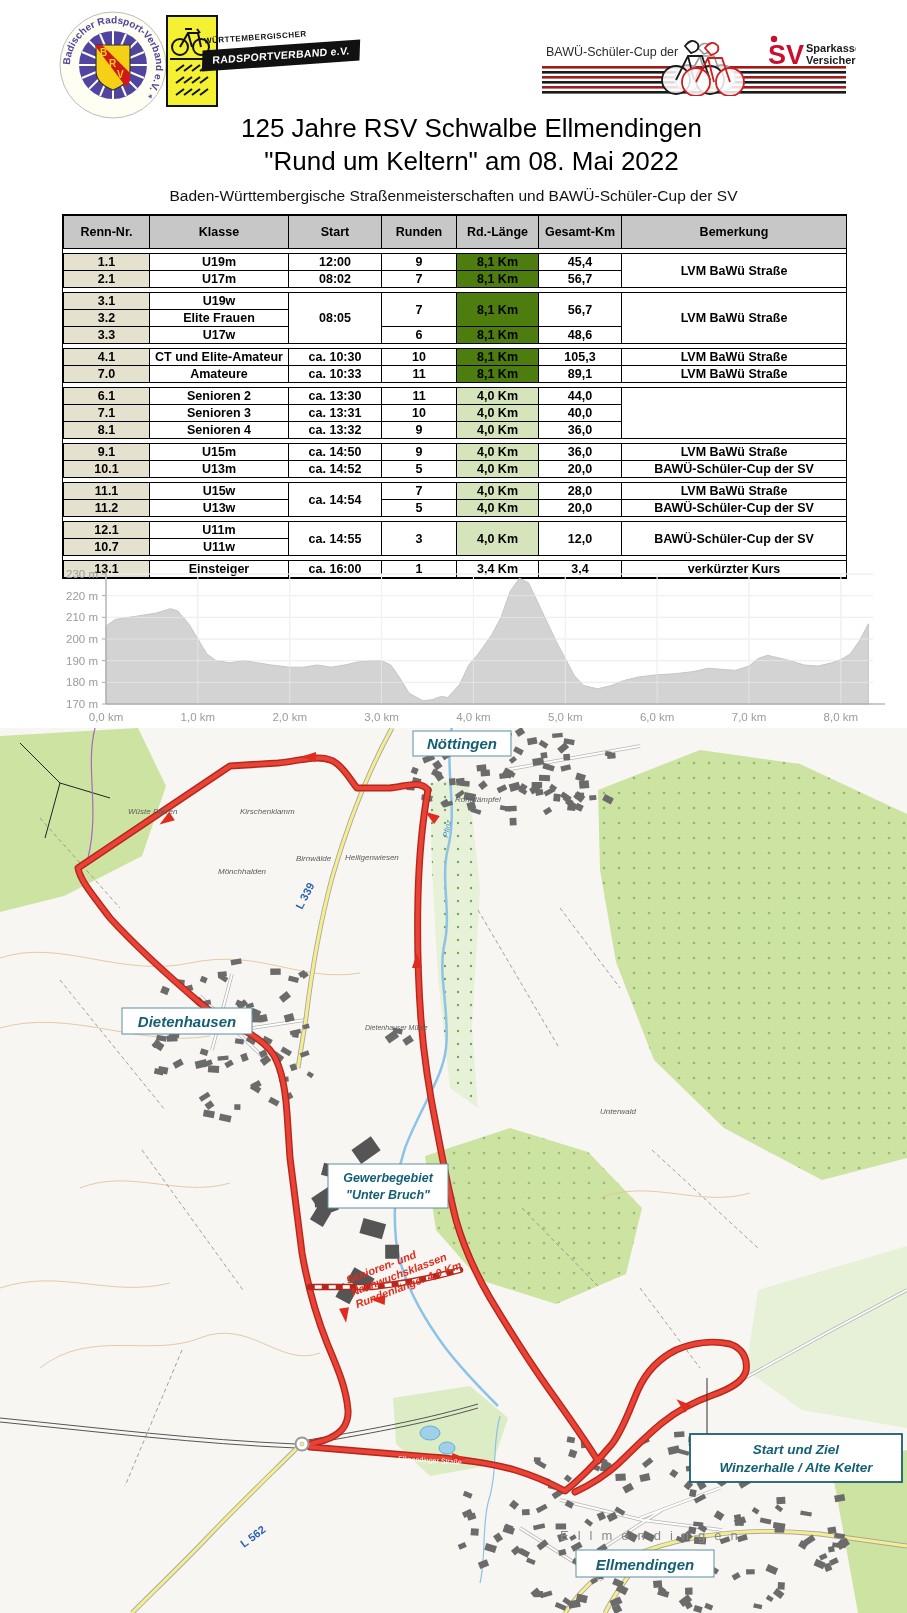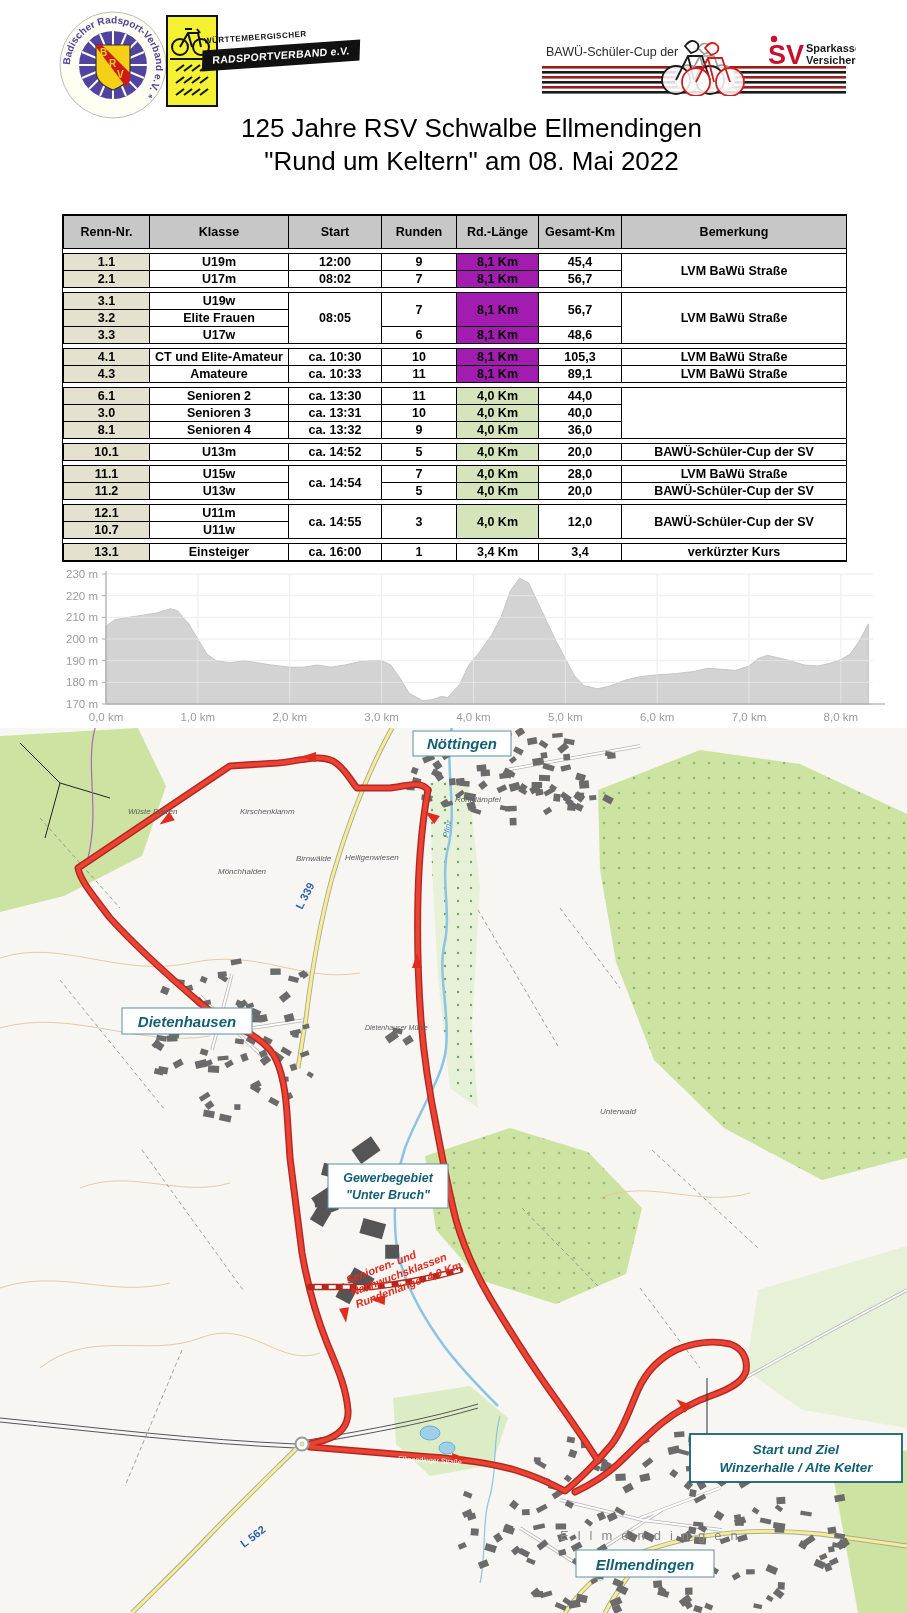--- a/index.html
+++ b/index.html
@@ -18,21 +18,21 @@
   #title{position:absolute;left:0;top:112px;width:907px;text-align:center;}
   #title .t1{font-size:26px;line-height:33px;margin-left:36px;}
   #title .sub{font-size:15.5px;margin-top:9px;color:#111;}
   
   .twrap{position:absolute;left:62px;top:214px;width:783px;border:1.5px solid #000;background:#fff;}
   .rt{border-collapse:collapse;table-layout:fixed;width:783px;}
   .rt th,.rt td{border:1px solid #000;text-align:center;font-weight:bold;font-size:12.5px;
                 height:16px;padding:0 2px;white-space:nowrap;overflow:hidden;}
   .rt th{background:#c7c7c7;height:32px;}
   .rt td.nr{background:#e5e1cf;}
-  .rt td.blue{background:#a21caf;}
+  .rt td.blue{background:#4d7c0f;}
   .rt td.green{background:#d6e4bb;}
   .tgap{height:4px;}
   
   #elev-wrap{position:absolute;left:58px;top:566px;width:832px;height:162px;}
   #elev text{font-family:"Liberation Sans",sans-serif;}
   
   #map-wrap{position:absolute;left:0;top:728px;width:907px;height:885px;}
   .maplabel{font-weight:bold;font-style:italic;fill:#135f74;}
   .placename{font-style:italic;fill:#5c5c5c;}
 </style>
@@ -121,20 +121,21 @@
       <text x="230" y="38" font-size="27" font-weight="bold" fill="#c8102e">SV</text>
       <circle cx="236" cy="13" r="3.2" fill="#c8102e"></circle>
       <text x="268" y="26" font-size="11" font-weight="bold" fill="#1a1a1a">Sparkassen</text>
       <text x="268" y="38" font-size="11" font-weight="bold" fill="#1a1a1a">Versicherung</text>
     </g>
   </svg>
 
   <div id="title">
     <div class="t1">125 Jahre RSV Schwalbe Ellmendingen</div>
     <div class="t1">"Rund um Keltern" am 08. Mai 2022</div>
+    <div class="sub">Baden-Württembergische Straßenmeisterschaften und BAWÜ-Schüler-Cup der SV</div>
   </div>
 
   <div class="twrap">
       <table class="rt">
         <colgroup>
           <col style="width: 86px;">
           <col style="width: 139px;">
           <col style="width: 93px;">
           <col style="width: 75px;">
           <col style="width: 82px;">
@@ -233,21 +234,21 @@
           <tr>
             <td class="nr">4.1</td>
             <td>CT und Elite-Amateur</td>
             <td>ca. 10:30</td>
             <td>10</td>
             <td class="blue">8,1 Km</td>
             <td>105,3</td>
             <td>LVM BaWü Straße</td>
           </tr>
           <tr>
-            <td class="nr">4.3</td>
+            <td class="nr">7.0</td>
             <td>Amateure</td>
             <td>ca. 10:33</td>
             <td>11</td>
             <td class="blue">8,1 Km</td>
             <td>89,1</td>
             <td>LVM BaWü Straße</td>
           </tr>
         </tbody>
       </table>
       <div class="tgap"></div>
@@ -265,21 +266,21 @@
           <tr>
             <td class="nr">6.1</td>
             <td>Senioren 2</td>
             <td>ca. 13:30</td>
             <td>11</td>
             <td class="green">4,0 Km</td>
             <td>44,0</td>
             <td rowspan="3"></td>
           </tr>
           <tr>
-            <td class="nr">3.0</td>
+            <td class="nr">7.1</td>
             <td>Senioren 3</td>
             <td>ca. 13:31</td>
             <td>10</td>
             <td class="green">4,0 Km</td>
             <td>40,0</td>
           </tr>
           <tr>
             <td class="nr">8.1</td>
             <td>Senioren 4</td>
             <td>ca. 13:32</td>
@@ -294,20 +295,29 @@
         <colgroup>
           <col style="width: 86px;">
           <col style="width: 139px;">
           <col style="width: 93px;">
           <col style="width: 75px;">
           <col style="width: 82px;">
           <col style="width: 83px;">
           <col style="width: 225px;">
         </colgroup>
         <tbody>
+          <tr>
+            <td class="nr">9.1</td>
+            <td>U15m</td>
+            <td>ca. 14:50</td>
+            <td>9</td>
+            <td class="green">4,0 Km</td>
+            <td>36,0</td>
+            <td>LVM BaWü Straße</td>
+          </tr>
           <tr>
             <td class="nr">10.1</td>
             <td>U13m</td>
             <td>ca. 14:52</td>
             <td>5</td>
             <td class="green">4,0 Km</td>
             <td>20,0</td>
             <td>BAWÜ-Schüler-Cup der SV</td>
           </tr>
         </tbody>

